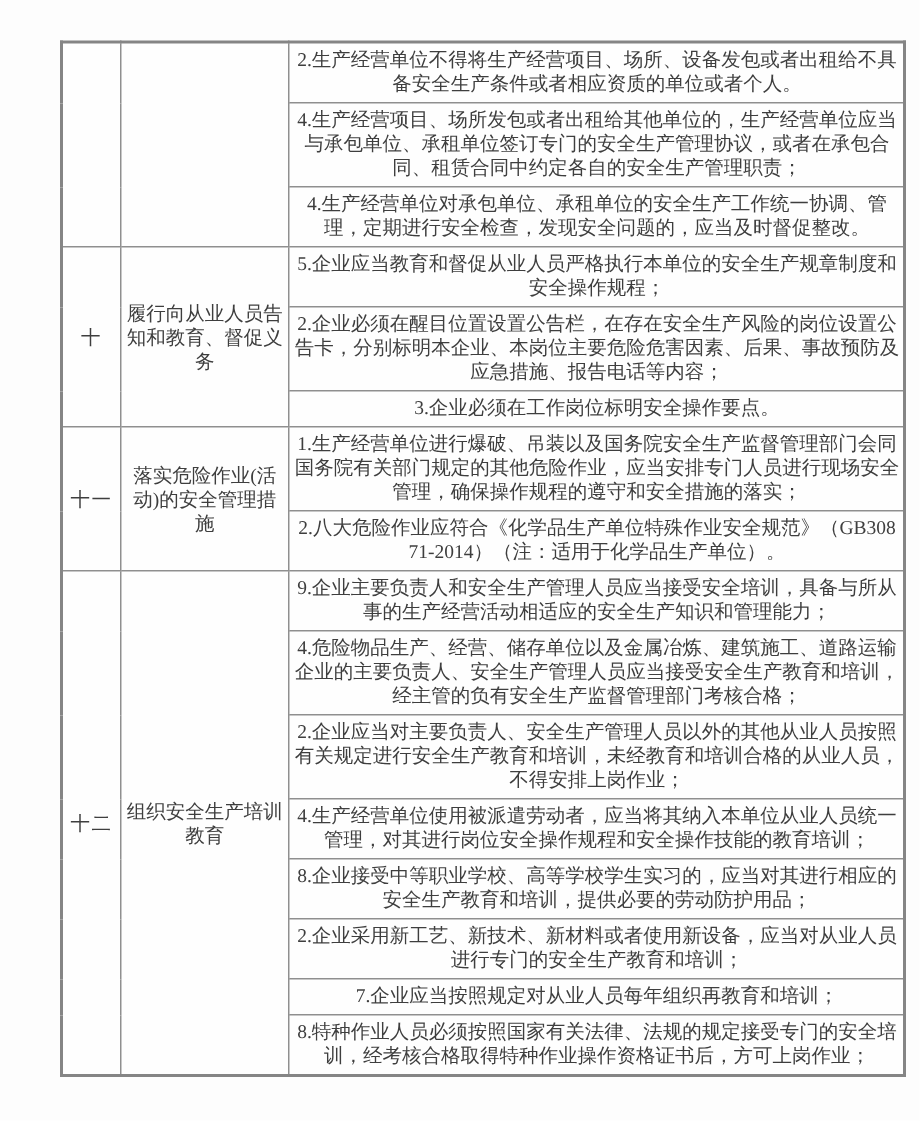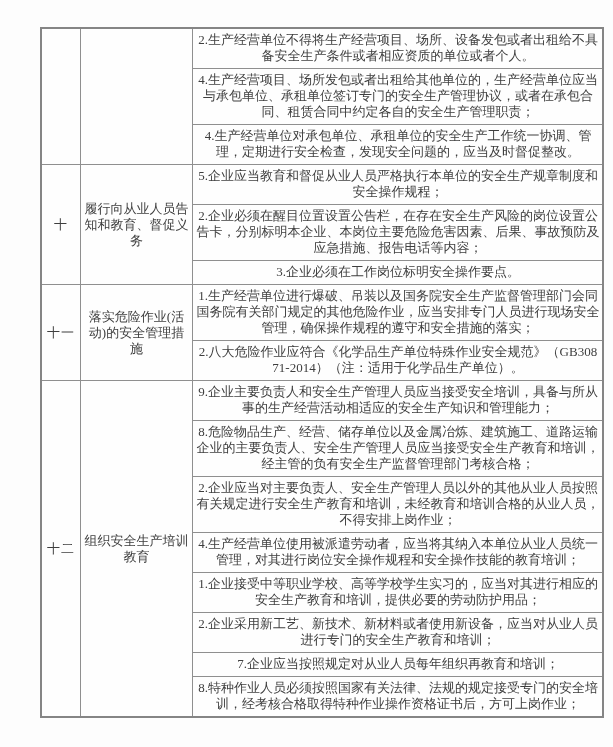--- a/index.html
+++ b/index.html
@@ -91,30 +91,30 @@
         </tr>
         <tr>
           <td class="col-content">2.八大危险作业应符合《化学品生产单位特殊作业安全规范》（GB30871-2014）（注：适用于化学品生产单位）。</td>
         </tr>
         <tr>
           <td class="col-num" rowspan="8">十二</td>
           <td class="col-label" rowspan="8">组织安全生产培训教育</td>
           <td class="col-content">9.企业主要负责人和安全生产管理人员应当接受安全培训，具备与所从事的生产经营活动相适应的安全生产知识和管理能力；</td>
         </tr>
         <tr>
-          <td class="col-content">8.危险物品生产、经营、储存单位以及金属冶炼、建筑施工、道路运输企业的主要负责人、安全生产管理人员应当接受安全生产教育和培训，经主管的负有安全生产监督管理部门考核合格；</td>
+          <td class="col-content">4.危险物品生产、经营、储存单位以及金属冶炼、建筑施工、道路运输企业的主要负责人、安全生产管理人员应当接受安全生产教育和培训，经主管的负有安全生产监督管理部门考核合格；</td>
         </tr>
         <tr>
           <td class="col-content">2.企业应当对主要负责人、安全生产管理人员以外的其他从业人员按照有关规定进行安全生产教育和培训，未经教育和培训合格的从业人员，不得安排上岗作业；</td>
         </tr>
         <tr>
           <td class="col-content">4.生产经营单位使用被派遣劳动者，应当将其纳入本单位从业人员统一管理，对其进行岗位安全操作规程和安全操作技能的教育培训；</td>
         </tr>
         <tr>
-          <td class="col-content">1.企业接受中等职业学校、高等学校学生实习的，应当对其进行相应的安全生产教育和培训，提供必要的劳动防护用品；</td>
+          <td class="col-content">8.企业接受中等职业学校、高等学校学生实习的，应当对其进行相应的安全生产教育和培训，提供必要的劳动防护用品；</td>
         </tr>
         <tr>
           <td class="col-content">2.企业采用新工艺、新技术、新材料或者使用新设备，应当对从业人员进行专门的安全生产教育和培训；</td>
         </tr>
         <tr>
           <td class="col-content">7.企业应当按照规定对从业人员每年组织再教育和培训；</td>
         </tr>
         <tr>
           <td class="col-content">8.特种作业人员必须按照国家有关法律、法规的规定接受专门的安全培训，经考核合格取得特种作业操作资格证书后，方可上岗作业；</td>
         </tr>

